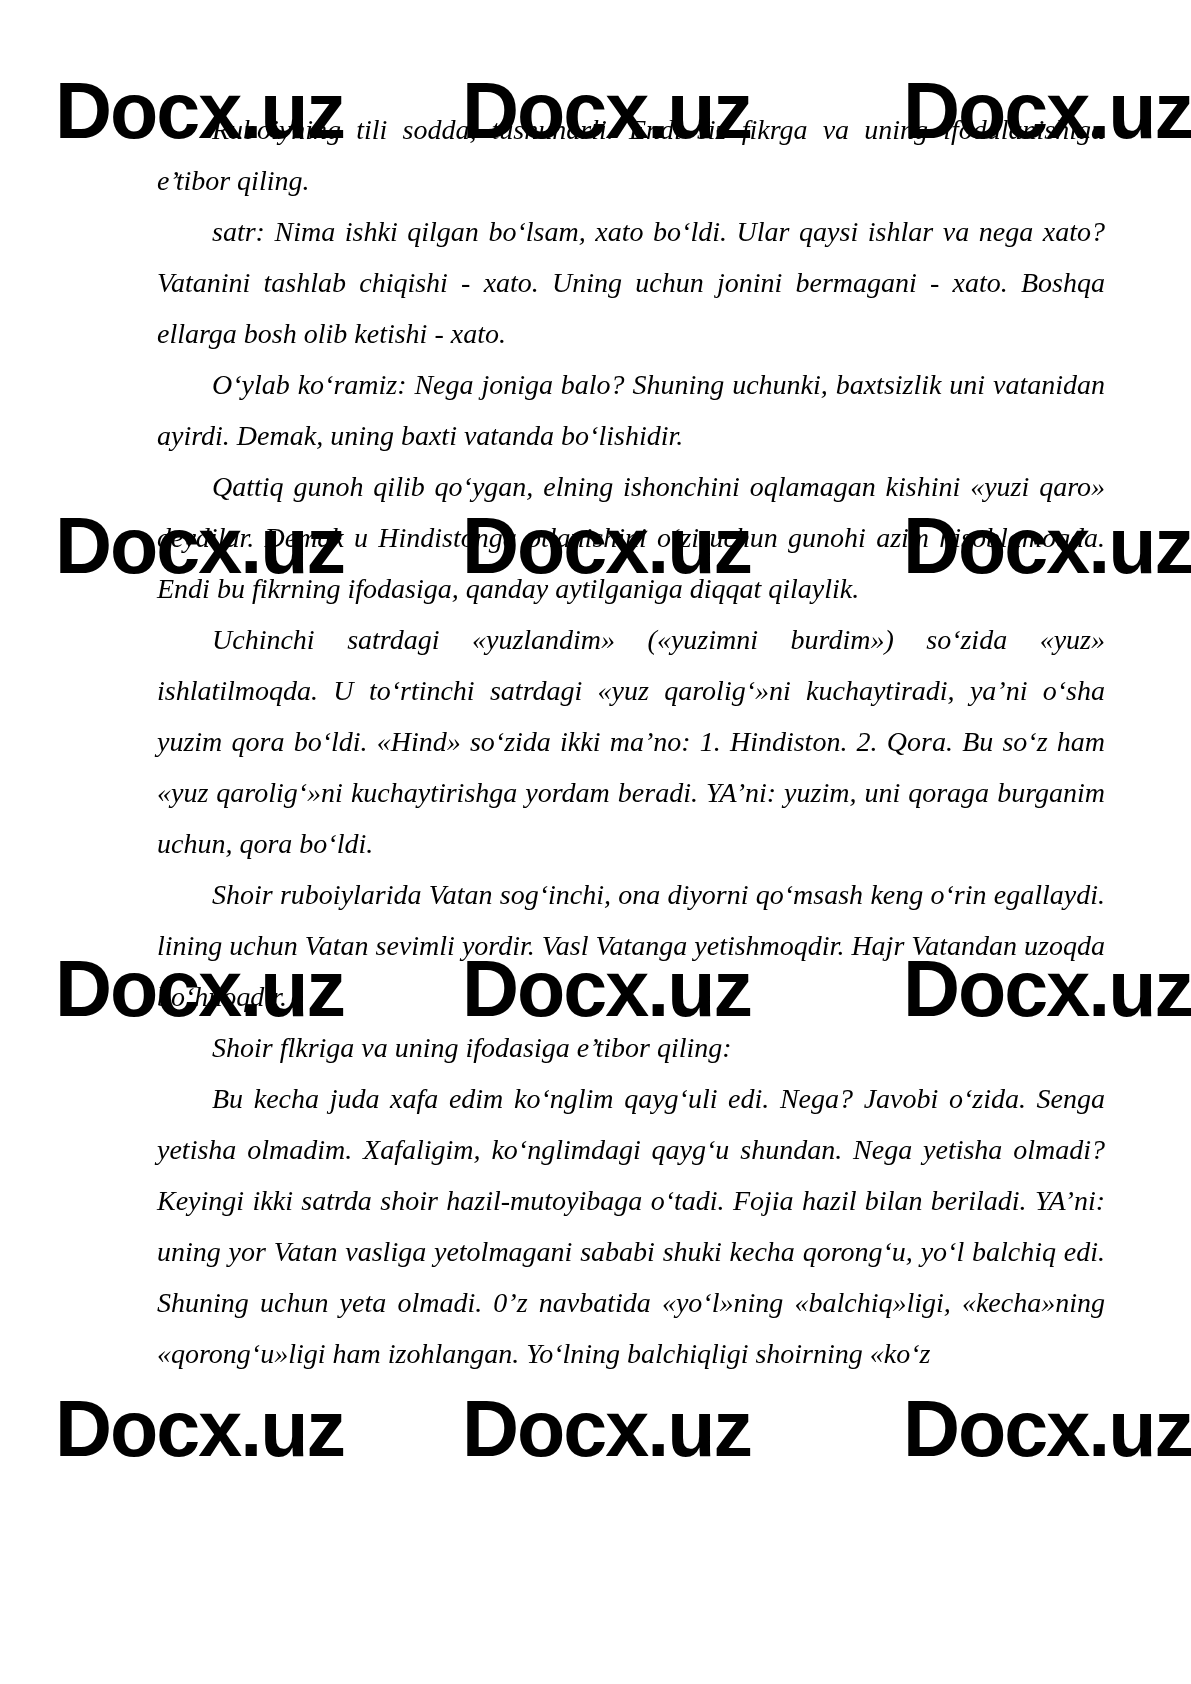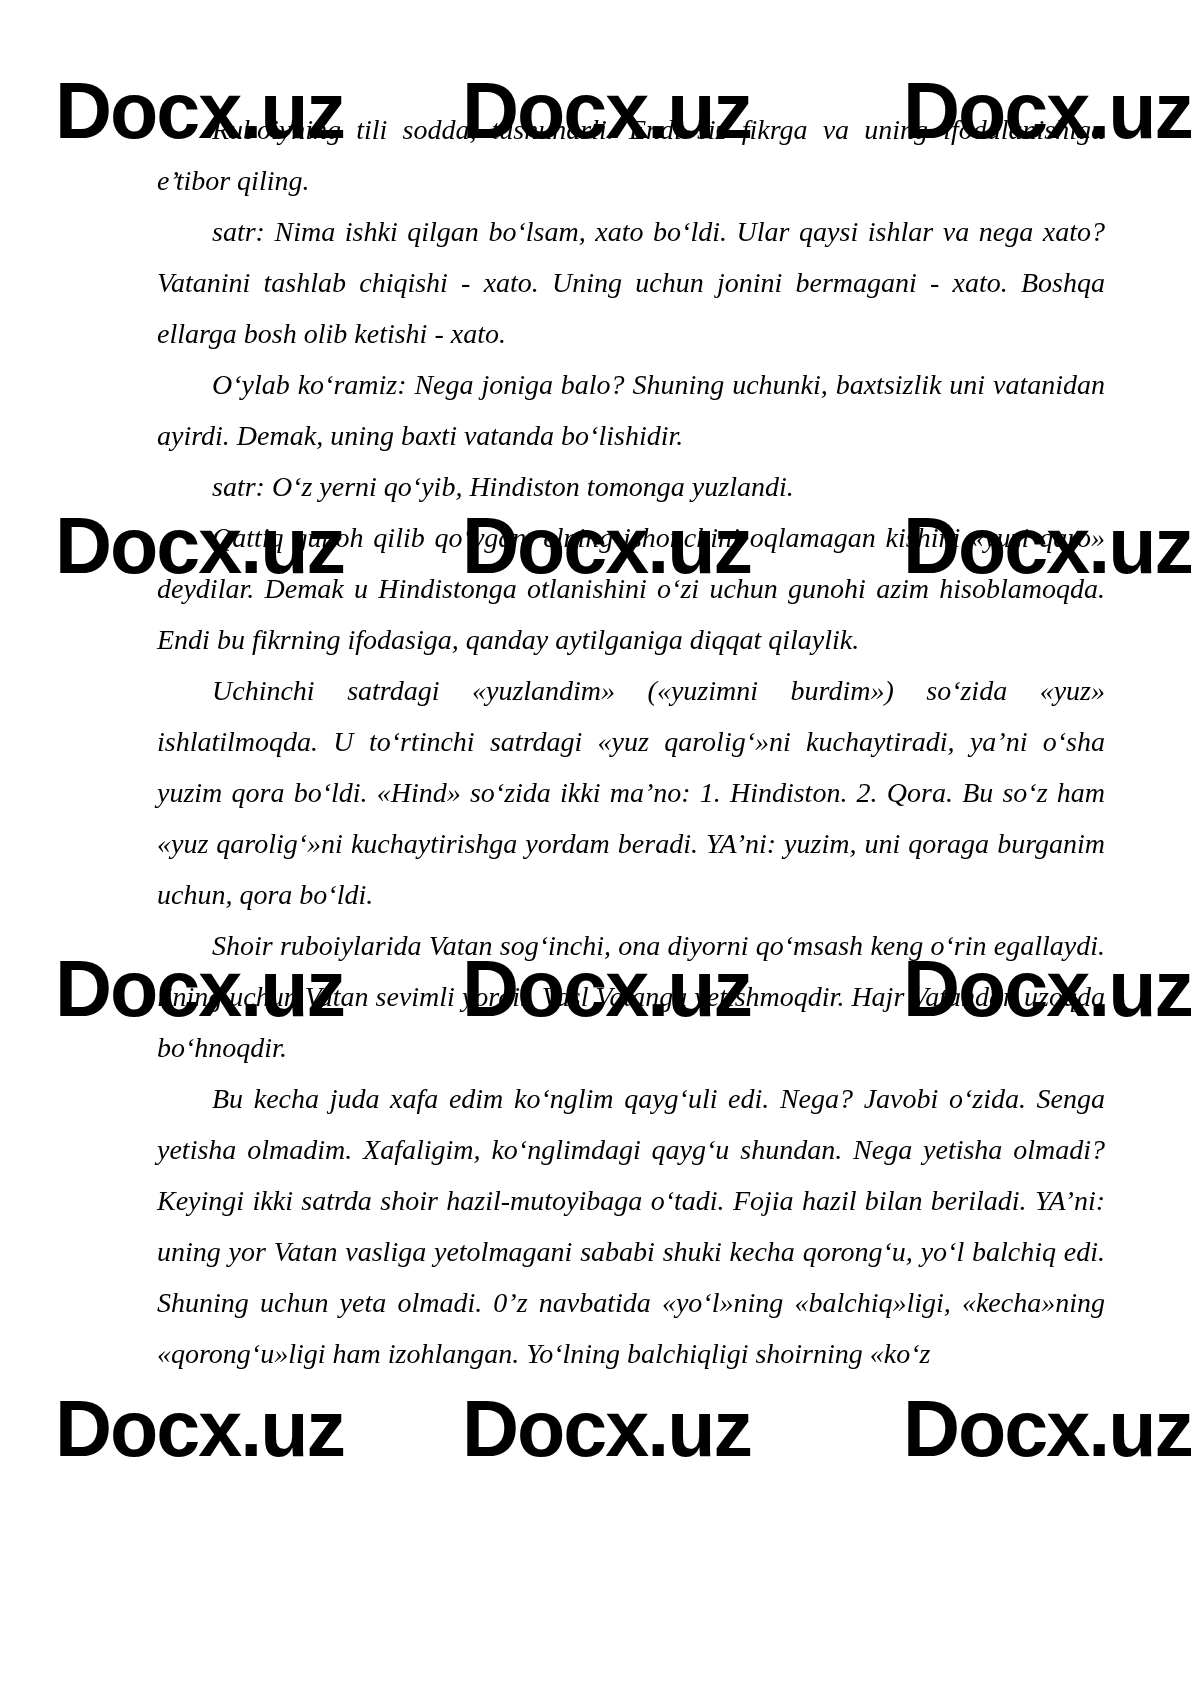--- a/index.html
+++ b/index.html
@@ -70,20 +70,20 @@
 
     <span class="wm" style="left:55px;  top:1389px">Docx.uz</span>
     <span class="wm" style="left:462px; top:1389px">Docx.uz</span>
     <span class="wm" style="left:903px; top:1389px">Docx.uz</span>
   </div>
 
   <div class="text-layer">
     <p>Ruboiyning tili sodda, tushunarli. Endi siz fikrga va uning ifodalanishiga e’tibor qiling.</p>
     <p>satr: Nima ishki qilgan bo‘lsam, xato bo‘ldi. Ular qaysi ishlar va nega xato? Vatanini tashlab chiqishi - xato. Uning uchun jonini bermagani - xato. Boshqa ellarga bosh olib ketishi - xato.</p>
     <p>O‘ylab ko‘ramiz: Nega joniga balo? Shuning uchunki, baxtsizlik uni vatanidan ayirdi. Demak, uning baxti vatanda bo‘lishidir.</p>
-    <p>satr: O‘z yerni qo‘yib, Hindiston tomonga yuzlandi.</p>
     <p>Qattiq gunoh qilib qo‘ygan, elning ishonchini oqlamagan kishini «yuzi qaro» deydilar. Demak u Hindistonga otlanishini o‘zi uchun gunohi azim hisoblamoqda. Endi bu fikrning ifodasiga, qanday aytilganiga diqqat qilaylik.</p>
     <p>Uchinchi satrdagi «yuzlandim» («yuzimni burdim») so‘zida «yuz» ishlatilmoqda. U to‘rtinchi satrdagi «yuz qarolig‘»ni kuchaytiradi, ya’ni o‘sha yuzim qora bo‘ldi. «Hind» so‘zida ikki ma’no: 1. Hindiston. 2. Qora. Bu so‘z ham «yuz qarolig‘»ni kuchaytirishga yordam beradi. YA’ni: yuzim, uni qoraga burganim uchun, qora bo‘ldi.</p>
     <p>Shoir ruboiylarida Vatan sog‘inchi, ona diyorni qo‘msash keng o‘rin egallaydi. lining uchun Vatan sevimli yordir. Vasl Vatanga yetishmoqdir. Hajr Vatandan uzoqda bo‘hnoqdir.</p>
+    <p>Shoir flkriga va uning ifodasiga e’tibor qiling:</p>
     <p>Bu kecha juda xafa edim ko‘nglim qayg‘uli edi. Nega? Javobi o‘zida. Senga yetisha olmadim. Xafaligim, ko‘nglimdagi qayg‘u shundan. Nega yetisha olmadi? Keyingi ikki satrda shoir hazil-mutoyibaga o‘tadi. Fojia hazil bilan beriladi. YA’ni: uning yor Vatan vasliga yetolmagani sababi shuki kecha qorong‘u, yo‘l balchiq edi. Shuning uchun yeta olmadi. 0’z navbatida «yo‘l»ning «balchiq»ligi, «kecha»ning «qorong‘u»ligi ham izohlangan. Yo‘lning balchiqligi shoirning «ko‘z</p>
   </div>
 
 </div>
 
 </body></html>

